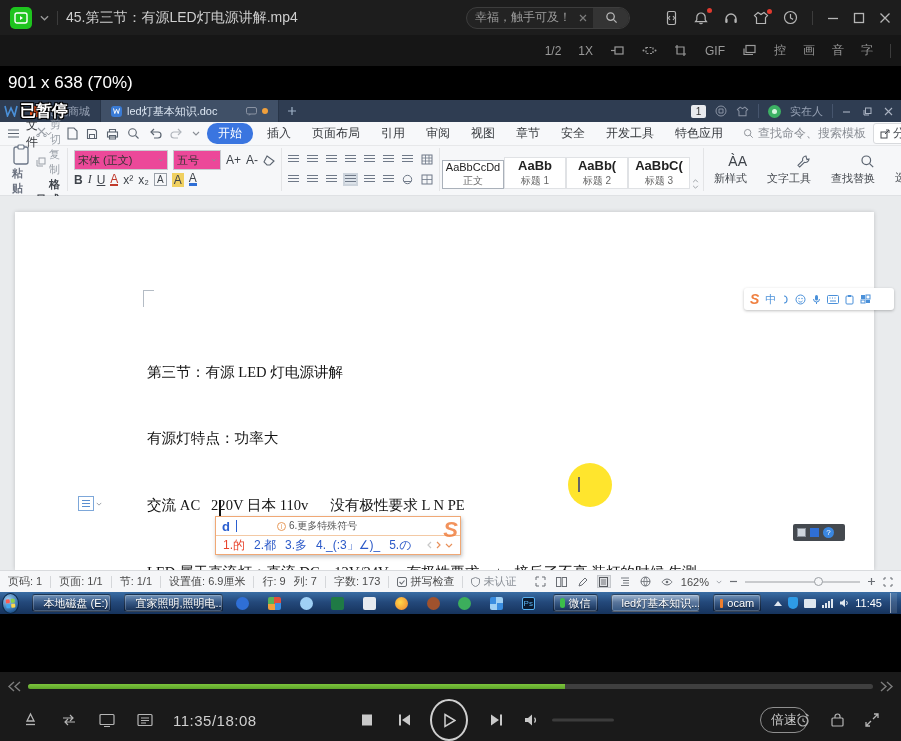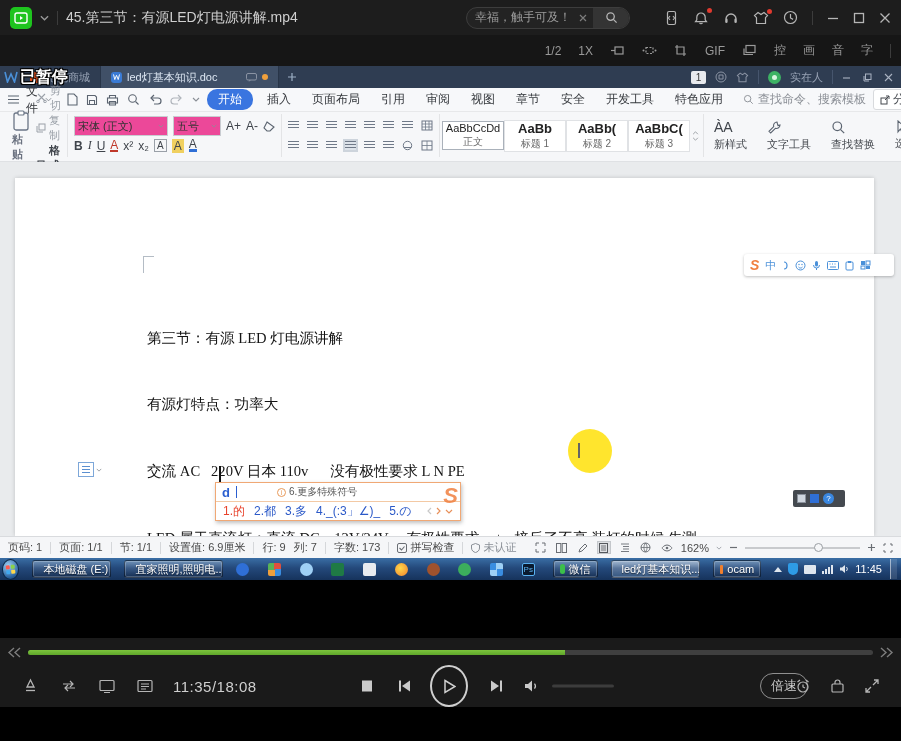--- a/index.html
+++ b/index.html
@@ -57,28 +57,28 @@
   .cc-row{display:flex;align-items:center;gap:3px;}
   .fmt{color:#3f444b;font-weight:bold;}
   .rrow{display:flex;align-items:center;gap:5px;height:20px;}
   .fbox{border:1px solid #c9ccd1;background:#ec4899;height:17px;display:flex;align-items:center;justify-content:space-between;padding:9px 3px;font-size:11px;color:#333;}
   .glyph{font-size:12px;color:#3f444b;}
   .glyph.b{font-weight:bold;}
   .glyph.i{font-style:italic;font-family:"Liberation Serif",serif;}
   .glyph.u{text-decoration:underline;}
   .lns{display:inline-block;width:11px;height:9px;background:repeating-linear-gradient(to bottom,#6f7988 0,#6f7988 1px,transparent 1px,transparent 3px);}
   .lns.sel{outline:2px solid #cdd4dc;background-color:#dde3ea;}
-  .styles{display:flex;flex-direction:row;align-items:center;gap:0;padding:2px 2px;}
+  .styles{display:flex;flex-direction:row;align-items:flex-end;gap:0;padding:2px 2px;}
   .stcell{width:62px;border:1px solid #e0e2e5;background:#fff;display:flex;flex-direction:column;align-items:center;justify-content:center;gap:1px;}
   .stcell.first{border-color:#aab1ba;}
   .stsample{font-size:11px;color:#222;white-space:nowrap;}
   .stsample.h{font-weight:bold;font-size:13px;}
   .stlabel{font-size:10px;color:#666;}
   .stscroll{display:flex;flex-direction:column;justify-content:center;gap:2px;padding:0 2px;color:#8a8f96;font-size:7px;}
-  .bigbtn{display:flex;flex-direction:column;align-items:flex-start;justify-content:center;gap:2px;padding:0 10px;color:#45494f;}
+  .bigbtn{display:flex;flex-direction:column;align-items:flex-end;justify-content:center;gap:2px;padding:0 10px;color:#45494f;}
   .bigbtn .lbl{white-space:nowrap;}
   
   .docarea{position:relative;height:374px;background:#e9ebed;overflow:hidden;}
   .page{position:absolute;left:15px;right:27px;top:16px;bottom:0;background:#fff;box-shadow:0 0 4px rgba(0,0,0,.18);}
   .cornermark{position:absolute;left:143px;top:94px;width:11px;height:17px;border-left:1px solid #b4bcc5;border-top:1px solid #b4bcc5;}
   .doctext{position:absolute;left:147px;top:120px;font-size:14.6px;line-height:22.3px;color:#141414;white-space:pre;font-family:"Liberation Serif","DejaVu Serif",serif;}
   .caret{position:absolute;left:219px;top:304px;width:1.5px;height:16px;background:#111;}
   .sgbar{position:absolute;left:744px;top:92px;width:150px;height:22px;background:#fff;border-radius:3px;box-shadow:0 1px 3px rgba(0,0,0,.25);display:flex;align-items:center;gap:6px;padding:0 6px;}
   .sglogo{color:var(--sogou-orange,#f08040);font-weight:bold;font-style:italic;font-size:14px;}
   .sgic{color:#4a90d9;font-size:11px;display:flex;align-items:center;}
@@ -257,20 +257,23 @@
           <path d="M2 4.5v6h9" fill="none" stroke="#9a9a9a" stroke-width="1.2"></path>
         </svg>
     </span>
     <span>控</span>
     <span>画</span>
     <span>音</span>
     <span>字</span>
     <span class="sep-v"></span>
   </div>
 
+  <div class="osd-band">
+    <span class="osd-size">901 x 638 (70%)</span>
+  </div>
 
   <div class="video">
     <div class="paused">已暂停</div>
 
     <div class="tabbar">
       <span class="wlogo ic">
         <svg width="14" height="12" viewBox="0 0 14 12">
             <path d="M1 1l2.5 10L7 3l3.5 8L13 1" fill="none" stroke="#4a90d9" stroke-width="1.6"></path>
           </svg>
       </span>

